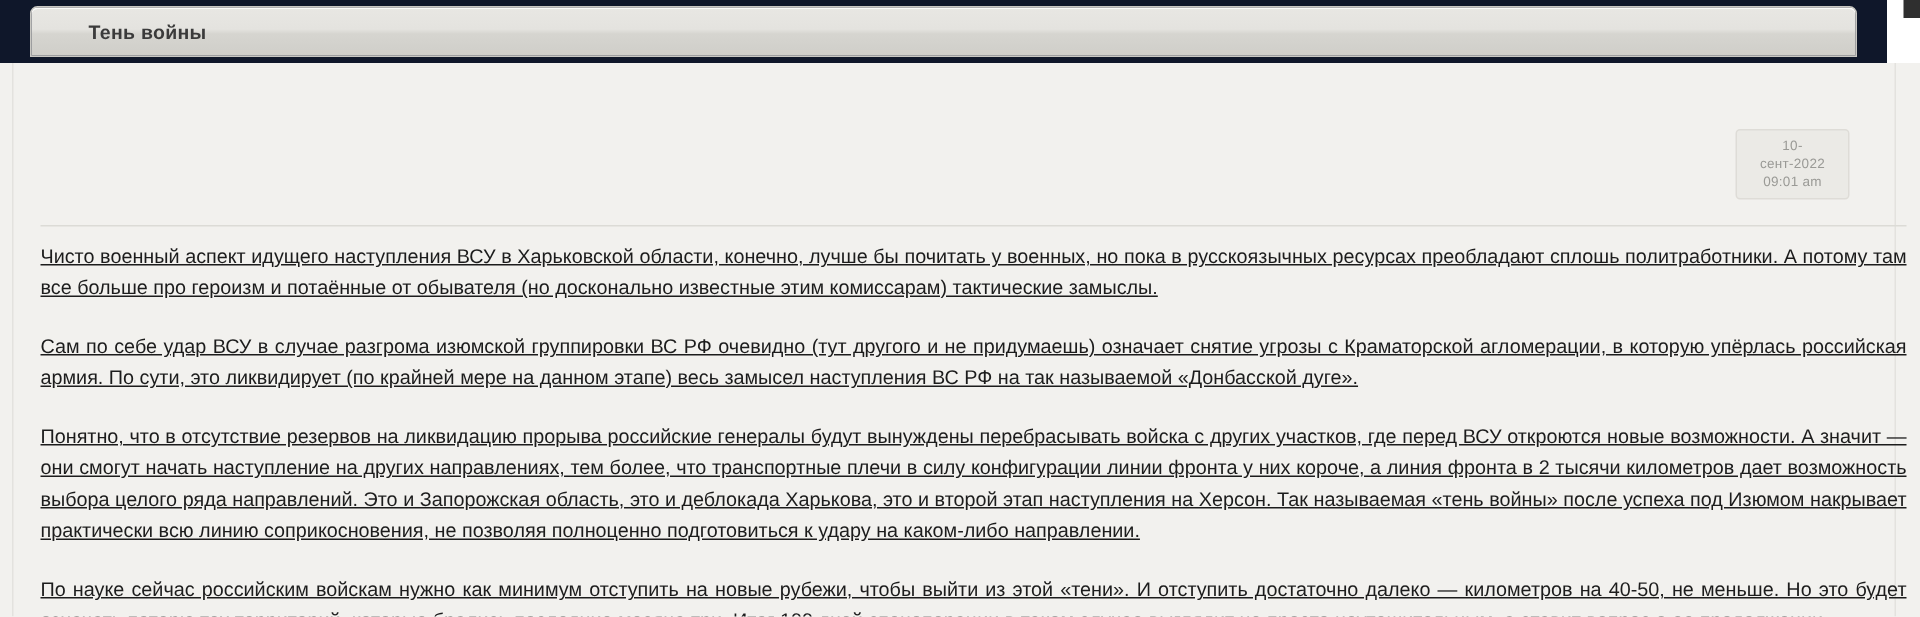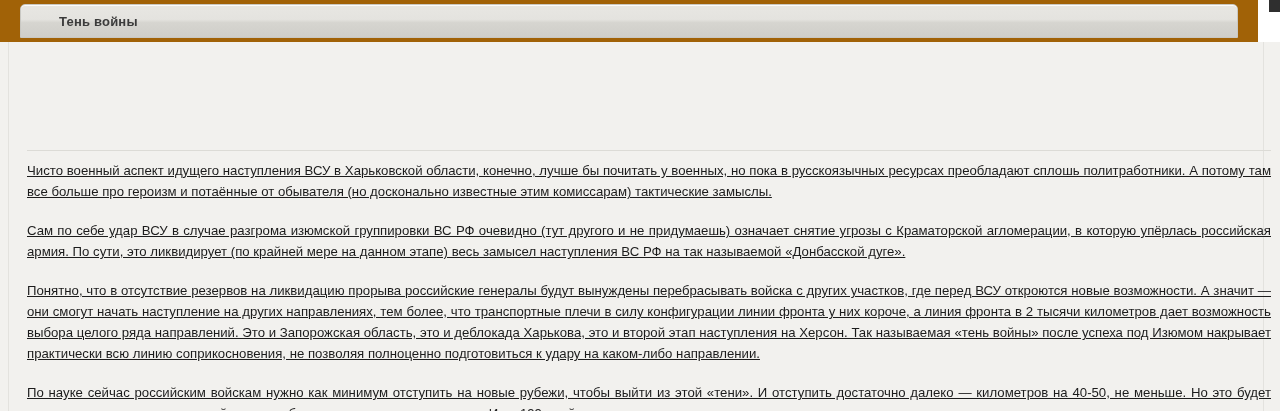--- a/index.html
+++ b/index.html
@@ -16,21 +16,21 @@
     position: relative;
   }
 
   
   .top-strip {
     position: absolute;
     top: 0;
     left: 0;
     width: 1280px;
     height: 42px;
-    background: #a16207;
+    background: #0f172a;
   }
   .header-bar {
     position: absolute;
     top: 4px;
     left: 20px;
     width: 1218px;
     height: 34px;
     background: linear-gradient(to bottom, #e8e7e3 0%, #e4e3df 45%, #d6d5d0 55%, #cfcec9 100%);
     border: 1px solid #c9c8c3;
     border-radius: 5px 5px 0 0;
@@ -139,20 +139,25 @@
   <div class="header-bar">
     <span class="header-title">Тень войны</span>
   </div>
   <div class="right-cap"></div>
   <div class="dark-edge"></div>
 </div>
 
 <div class="sheet">
   <div class="sheet-inner">
 
+    <div class="date-block">
+      <div>10-</div>
+      <div>сент-2022</div>
+      <div>09:01 am</div>
+    </div>
 
     <div class="divider"></div>
 
     <div class="article">
       <p>Чисто военный аспект идущего наступления ВСУ в Харьковской области, конечно, лучше бы почитать у военных, но пока в русскоязычных ресурсах преобладают сплошь политработники. А потому там все больше про героизм и потаённые от обывателя (но досконально известные этим комиссарам) тактические замыслы.</p>
       <p>Сам по себе удар ВСУ в случае разгрома изюмской группировки ВС РФ очевидно (тут другого и не придумаешь) означает снятие угрозы с Краматорской агломерации, в которую упёрлась российская армия. По сути, это ликвидирует (по крайней мере на данном этапе) весь замысел наступления ВС РФ на так называемой «Донбасской дуге».</p>
       <p>Понятно, что в отсутствие резервов на ликвидацию прорыва российские генералы будут вынуждены перебрасывать войска с других участков, где перед ВСУ откроются новые возможности. А значит — они смогут начать наступление на других направлениях, тем более, что транспортные плечи в силу конфигурации линии фронта у них короче, а линия фронта в 2 тысячи километров дает возможность выбора целого ряда направлений. Это и Запорожская область, это и деблокада Харькова, это и второй этап наступления на Херсон. Так называемая «тень войны» после успеха под Изюмом накрывает практически всю линию соприкосновения, не позволяя полноценно подготовиться к удару на каком-либо направлении.</p>
       <p>По науке сейчас российским войскам нужно как минимум отступить на новые рубежи, чтобы выйти из этой «тени». И отступить достаточно далеко — километров на 40-50, не меньше. Но это будет означать потерю тех территорий, которые брались последние месяца три. Итог 199 дней спецоперации в таком случае выглядит не просто неутешительным, а ставит вопрос о ее продолжении.</p>
 
     </div>

